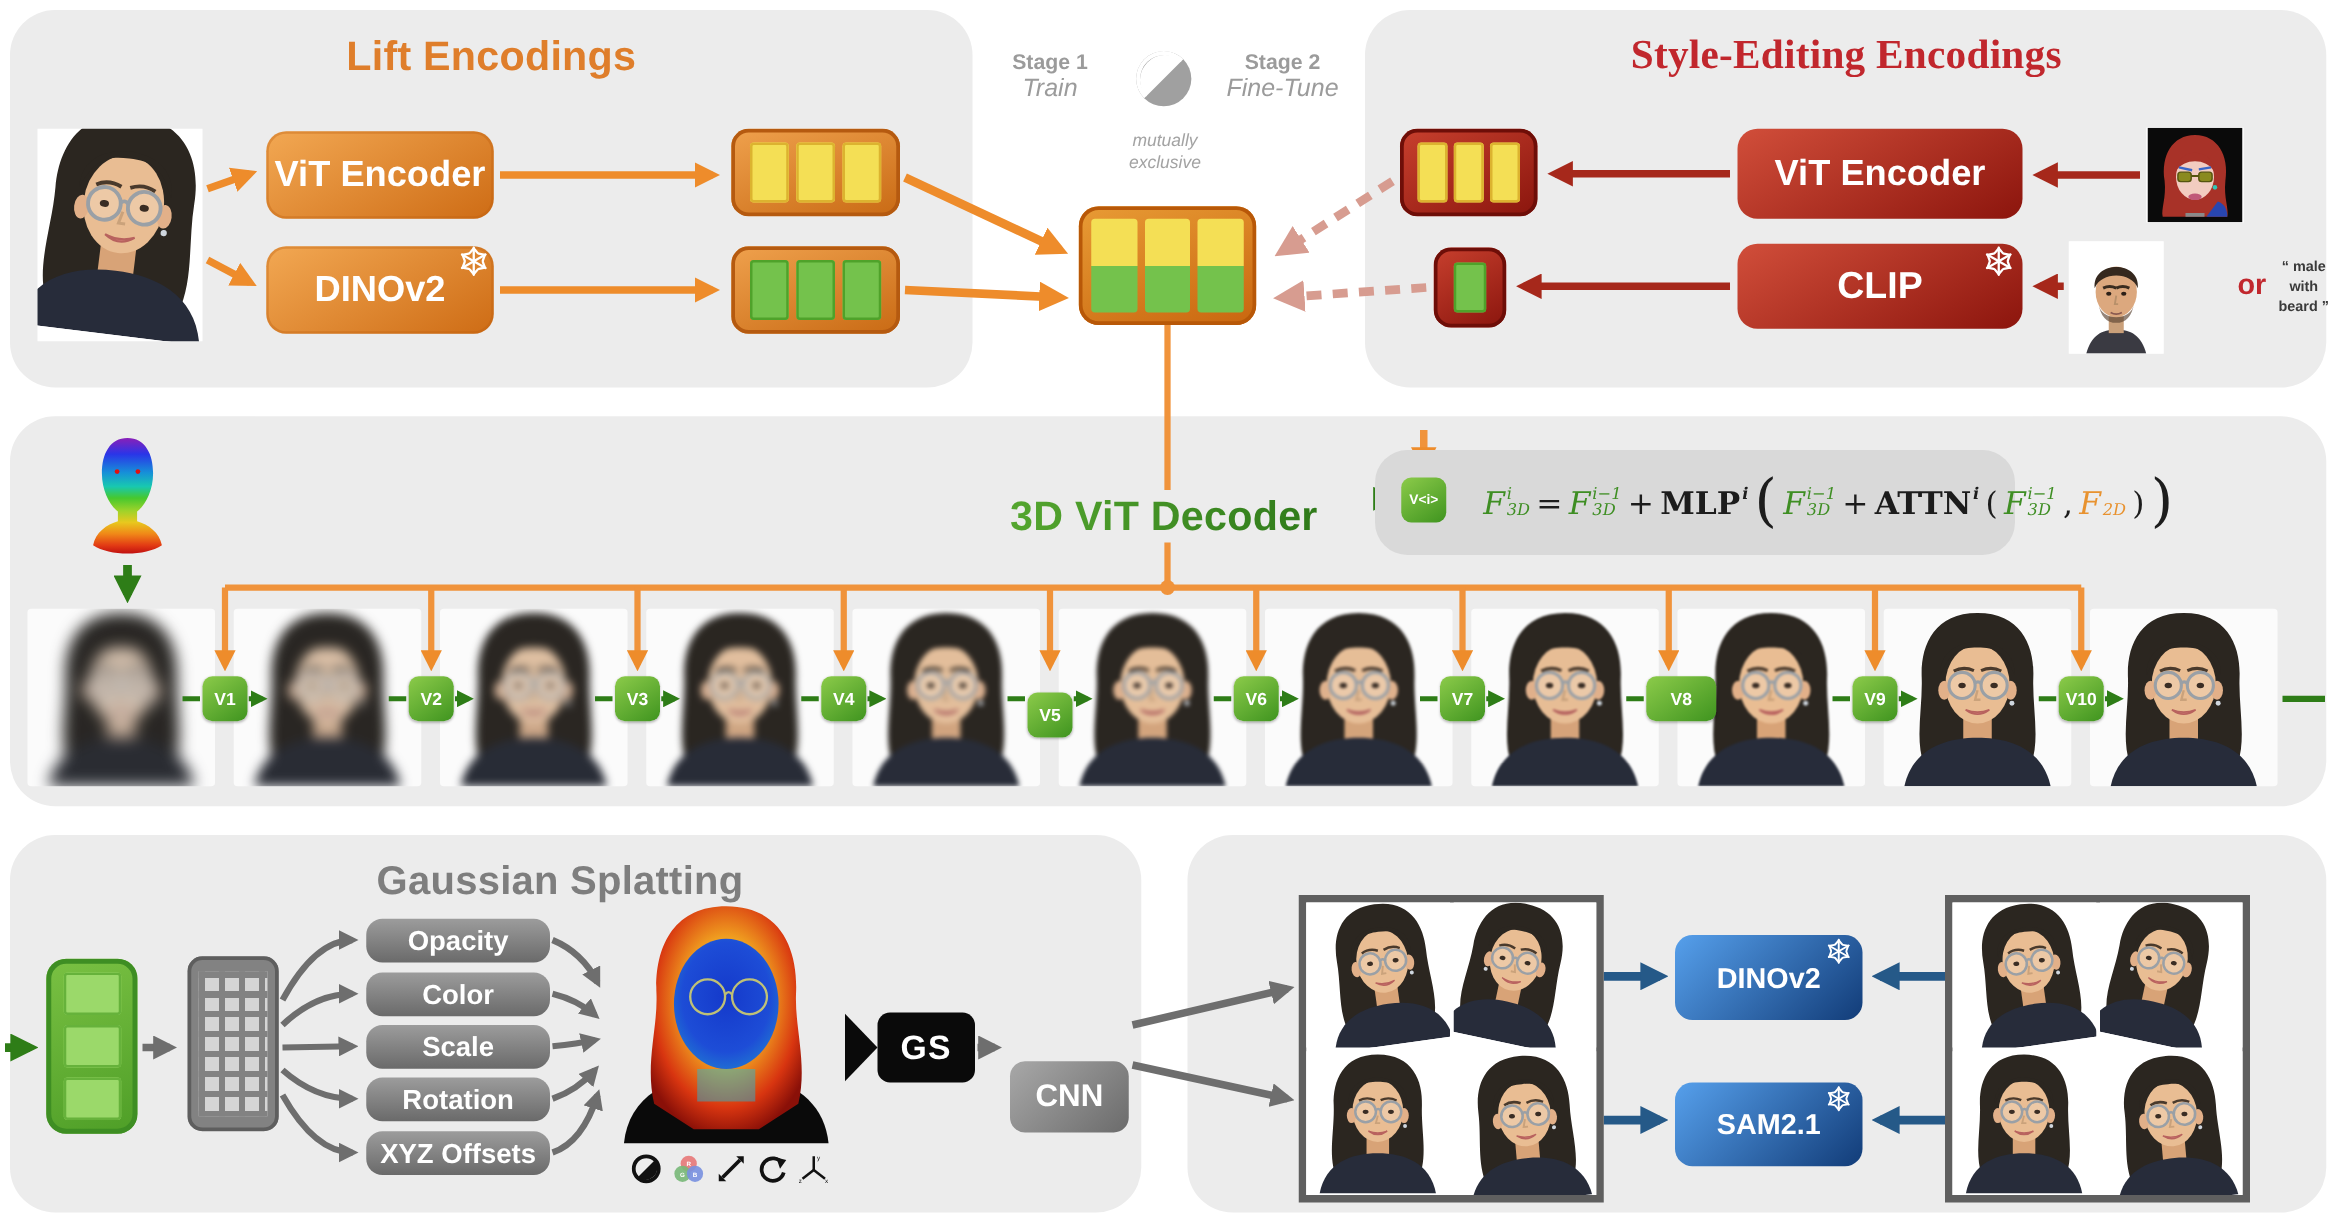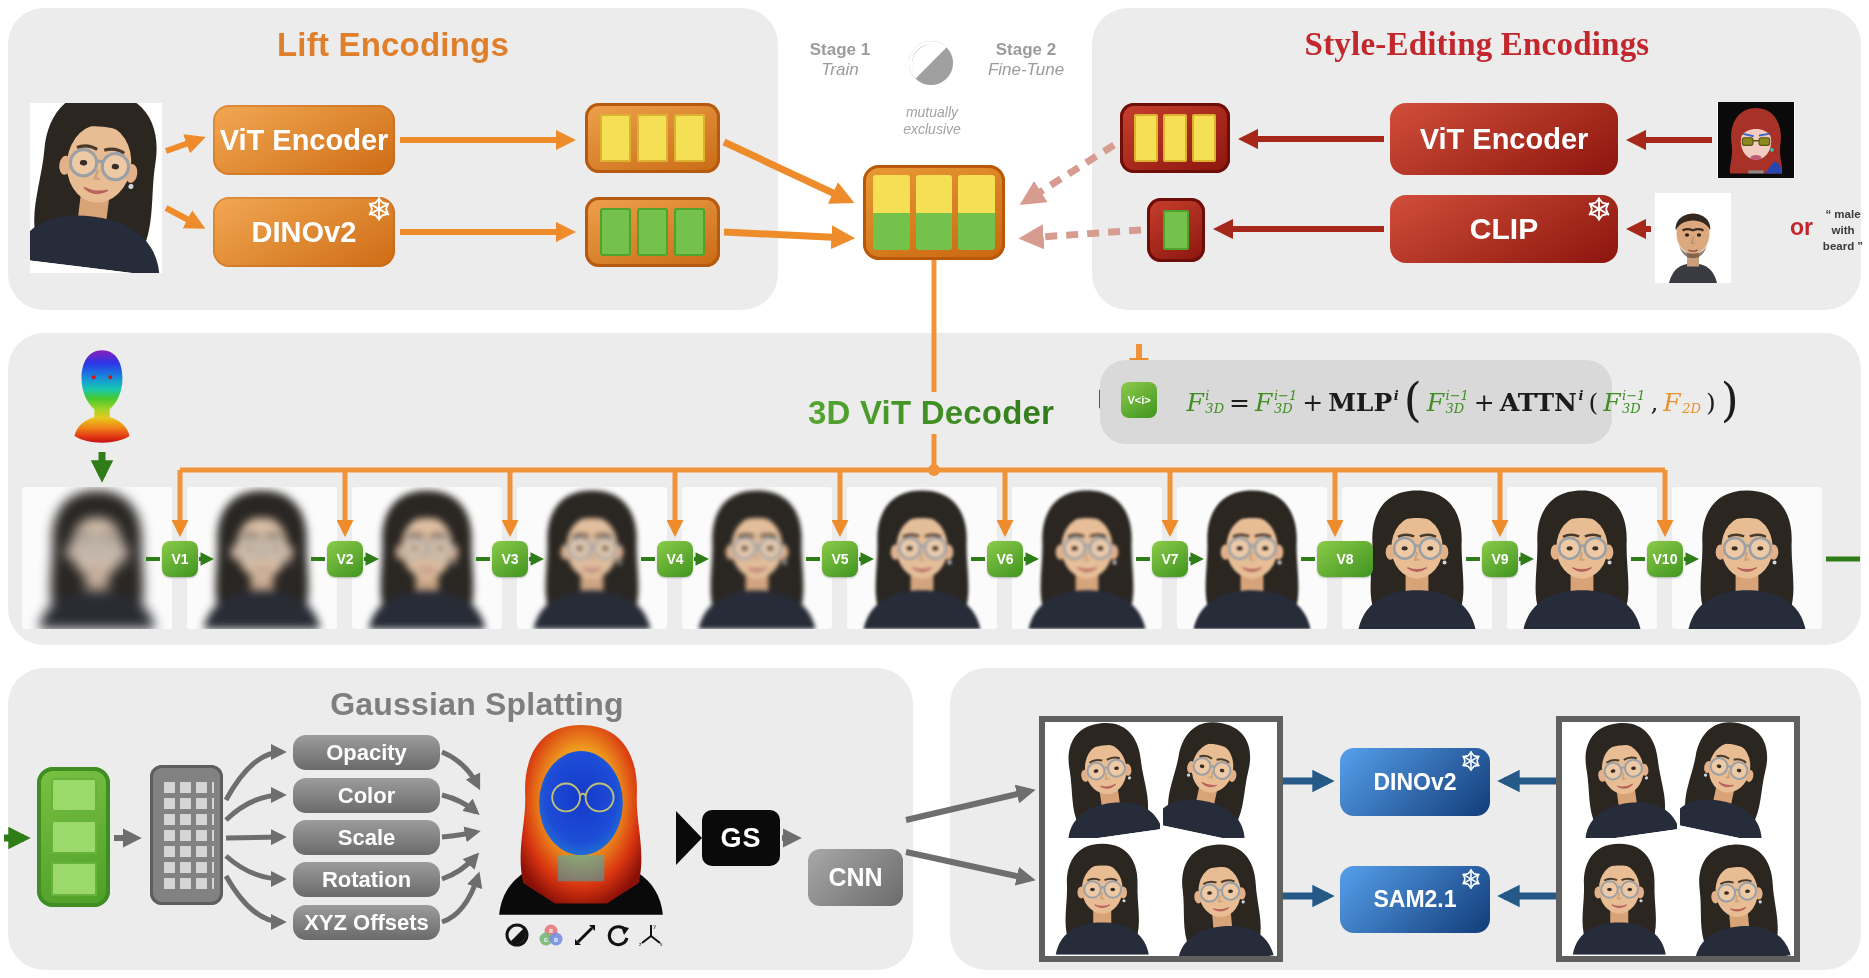--- a/index.html
+++ b/index.html
@@ -28,21 +28,21 @@
   .sq { border-radius:3px; }
   .sq-y { background:#F4DF55; box-shadow:inset 0 0 0 2px #DCB32F; }
   .sq-g { background:#74C24C; box-shadow:inset 0 0 0 2px #4FA22A; }
   .tok-center { border-radius:16px; background:linear-gradient(160deg,#E89B35,#C9660F); box-shadow:inset 0 0 0 3px #B85808;
                 display:flex; gap:6px; padding:10px; box-sizing:border-box; }
   .col-split { flex:1; border-radius:3px; background:linear-gradient(to bottom,#F4DF55 0 50%,#74C24C 50% 100%); }
 
   
   .stage-lbl { color:#9B9B9B; text-align:center; line-height:1.15; }
   .stage-lbl .b { font-weight:bold; font-size:17px; }
-  .stage-lbl .i { font-style:italic; font-size:17px; }
+  .stage-lbl .i { font-style:italic; font-size:20px; }
   .note { color:#A3A3A3; font-style:italic; font-size:14px; text-align:center; line-height:1.2; }
 
   
   .decoder-title-wrap { background:#ECECEC; padding:2px 14px;margin-top:36px; }
   .formula-box { background:#D9D9D9; border-radius:26px; display:flex; align-items:center; }
   .vchip { border-radius:8px; background:linear-gradient(145deg,#8CCB4A,#3F941F);
            display:flex; align-items:center; justify-content:center; color:#fff; font-weight:bold; font-size:11px; }
   .formula { display:flex; align-items:center; font-family:"DejaVu Serif", serif; font-size:25px; color:#1c1c1c; }
   .seg { display:inline-flex; align-items:center; margin:0 2.5px; }
   .seg .ss { display:inline-flex; flex-direction:column; font-size:13px; line-height:13px; margin-left:1.5px; font-style:italic; }
@@ -471,21 +471,21 @@
       <div class="face-cell" style="left: 1507px; top: 487px; width: 150px; height: 142px;"><svg viewBox="0 8 150 152" preserveAspectRatio="xMidYMin slice" style="filter:blur(0.35px) saturate(1)">
           <use href="#sym-portrait"></use>
         </svg></div>
       <div class="face-cell" style="left: 1672px; top: 487px; width: 150px; height: 142px;"><svg viewBox="0 8 150 152" preserveAspectRatio="xMidYMin slice" style="filter:blur(0px) saturate(1)">
           <use href="#sym-portrait"></use>
         </svg></div>
       <div class="vblock" style="left: 162px; top: 541px; width: 36px; height: 36px;">V1</div>
       <div class="vblock" style="left: 327px; top: 541px; width: 36px; height: 36px;">V2</div>
       <div class="vblock" style="left: 492px; top: 541px; width: 36px; height: 36px;">V3</div>
       <div class="vblock" style="left: 657px; top: 541px; width: 36px; height: 36px;">V4</div>
-      <div class="vblock" style="left: 822px; top: 541px; width: 36px; height: 36px; text-align: right;">V5</div>
+      <div class="vblock" style="left: 822px; top: 554px; width: 36px; height: 36px; text-align: right;">V5</div>
       <div class="vblock" style="left: 987px; top: 541px; width: 36px; height: 36px;">V6</div>
       <div class="vblock" style="left: 1152px; top: 541px; width: 36px; height: 36px;">V7</div>
       <div class="vblock" style="left: 1317px; top: 541px; width: 56px; height: 36px;">V8</div>
       <div class="vblock" style="left: 1482px; top: 541px; width: 36px; height: 36px;">V9</div>
       <div class="vblock" style="left: 1647px; top: 541px; width: 36px; height: 36px;">V10</div>
     </div>
   <svg id="rowlinks">
     <defs>
       <marker id="m-or2" viewBox="0 0 10 10" refX="7" refY="5" markerWidth="3.4" markerHeight="3.4" orient="auto-start-reverse">
           <path d="M0,0 L10,5 L0,10 Z" fill="#EE8C2B"></path>
@@ -522,21 +522,21 @@
       <line x1="1354" y1="559" x2="1365" y2="559" stroke="#2E7D17" stroke-width="4" marker-end="url(#m-green2)"></line>
       <line x1="1500" y1="470" x2="1500" y2="532" stroke="#F0933B" stroke-width="5" marker-end="url(#m-or2)"></line>
       <line x1="1466" y1="559" x2="1480" y2="559" stroke="#2E7D17" stroke-width="4"></line>
       <line x1="1519" y1="559" x2="1530" y2="559" stroke="#2E7D17" stroke-width="4" marker-end="url(#m-green2)"></line>
       <line x1="1665" y1="470" x2="1665" y2="532" stroke="#F0933B" stroke-width="5" marker-end="url(#m-or2)"></line>
       <line x1="1631" y1="559" x2="1645" y2="559" stroke="#2E7D17" stroke-width="4"></line>
       <line x1="1684" y1="559" x2="1695" y2="559" stroke="#2E7D17" stroke-width="4" marker-end="url(#m-green2)"></line>
       <line x1="1826" y1="559" x2="1860" y2="559" stroke="#2E7D17" stroke-width="5"></line>
     </svg>
 
-  <div class="abs title" style="left:192px;top:686px;width:570px;color:#7E7E7E;font-size:32px;">Gaussian Splatting</div>
+  <div class="abs title" style="left:163px;top:686px;width:570px;color:#7E7E7E;font-size:32px;">Gaussian Splatting</div>
   <div class="abs gtok" style="left:37px;top:767px;width:73px;height:140px;">
     <div class="cell"></div>
     <div class="cell"></div>
     <div class="cell"></div>
   </div>
   <div class="abs gridblock" style="left:150px;top:765px;width:73px;height:140px;">
     <div class="pat"></div>
   </div>
   <div class="pill" style="left:293px;top:735px;">Opacity</div>
   <div class="pill" style="left:293px;top:778px;">Color</div>

